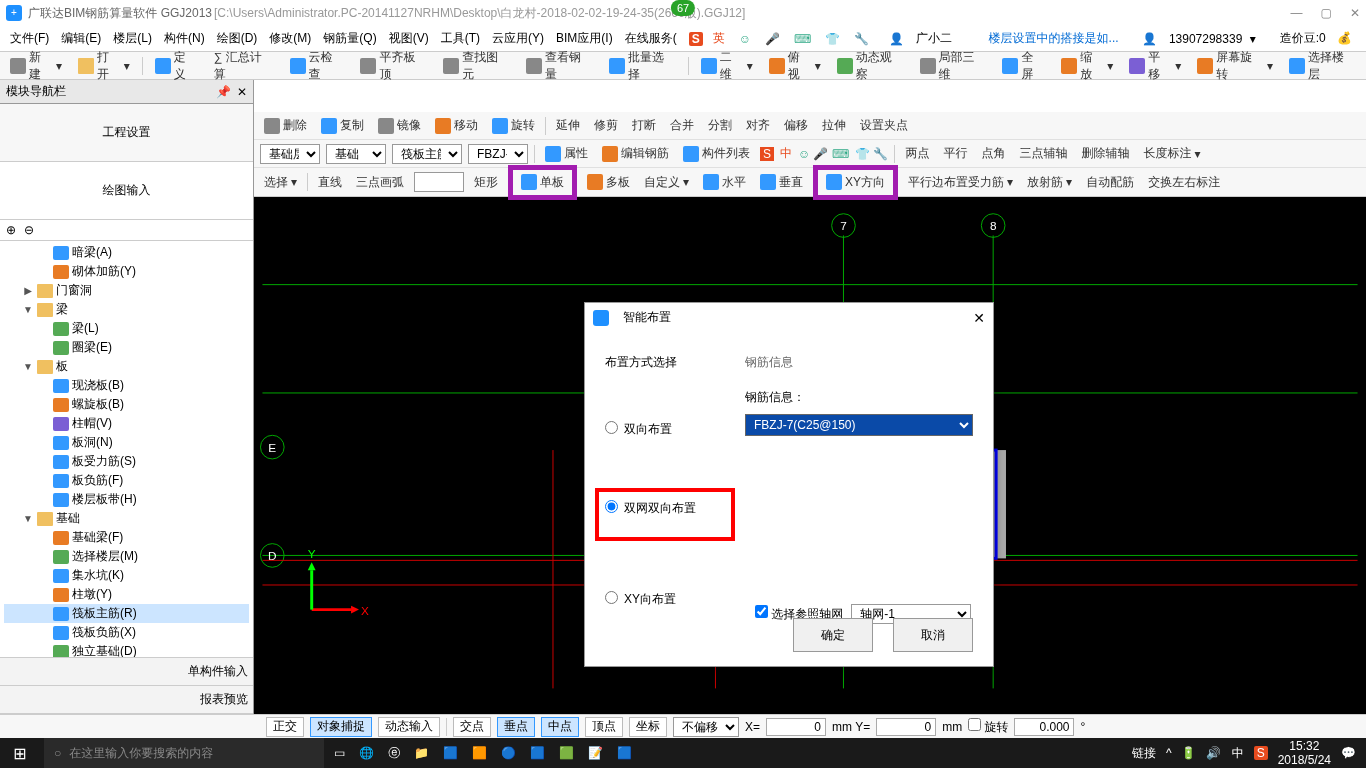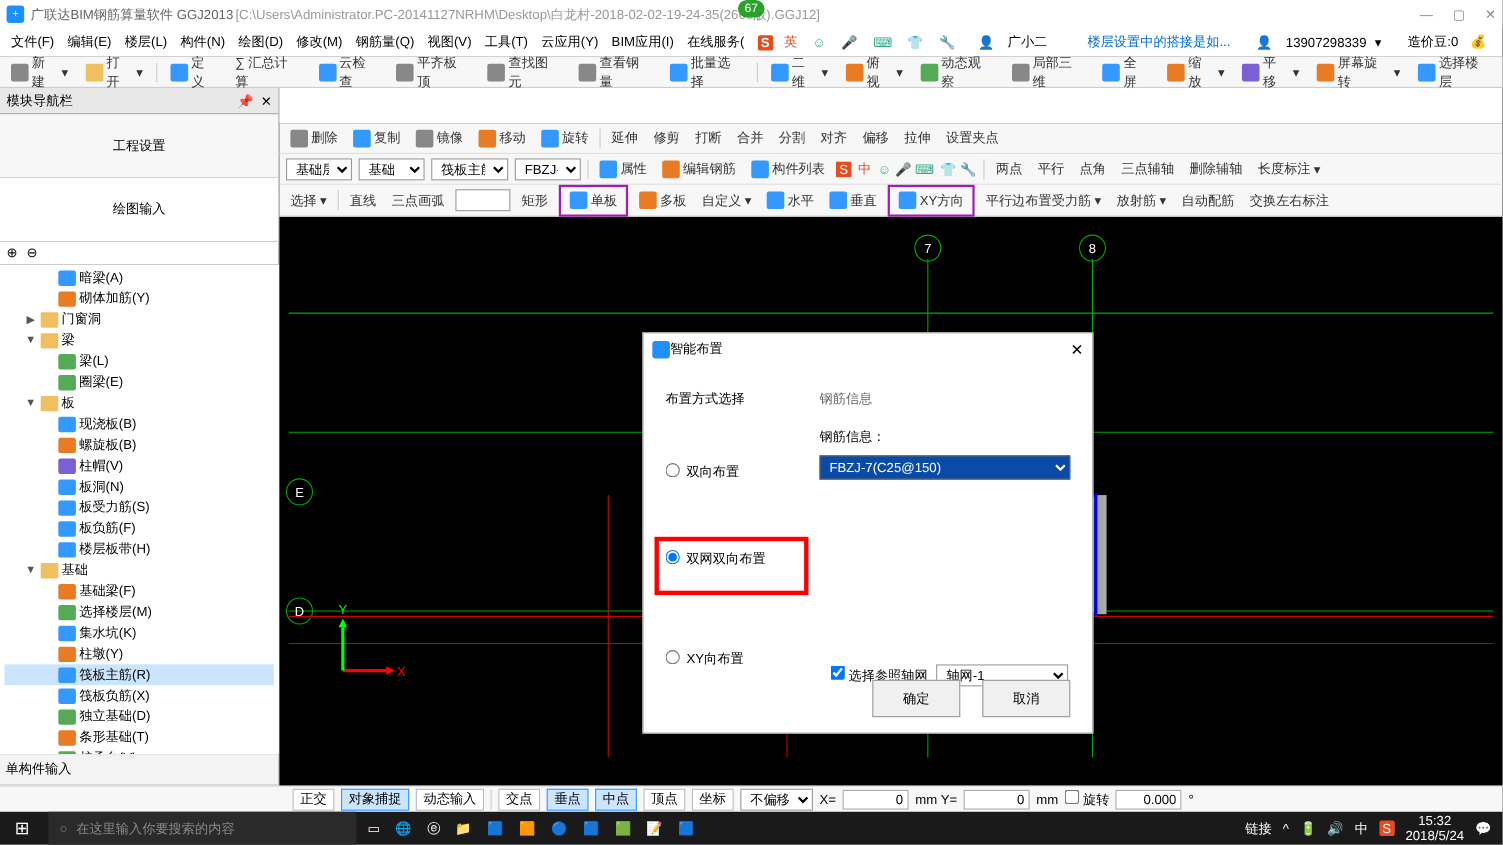--- a/index.html
+++ b/index.html
@@ -27,31 +27,31 @@
 .lp-tab.active { background: #fff; }
 .lp-mini { padding: 3px 6px; border-bottom: 1px solid #ccc; display: flex; gap: 8px; }
 .tree { flex: 1; overflow-y: auto; padding: 2px 4px; background: #fff; }
 .tree-item { display: flex; align-items: center; gap: 3px; padding: 1px 0; white-space: nowrap; }
 .tree-item .exp { width: 12px; text-align: center; color: #555; font-size: 10px; }
 .tree-item .ticon { width: 16px; height: 14px; display:inline-block; }
 .tree-item.lvl2 { padding-left: 18px; }
 .tree-item.lvl3 { padding-left: 34px; }
 .tree-item.sel { background: #cce5ff; }
 .lp-footer { border-top: 1px solid #ccc; }
-.lp-footer div { text-align: left; padding: 5px; border-bottom: 1px solid #ccc; background: #f3f3f3; }
+.lp-footer div { text-align: right; padding: 5px; border-bottom: 1px solid #ccc; background: #f3f3f3; }
 .canvas-area { flex: 1; position: relative; background: #000; margin-top: 32px; }
 .ctoolbar { position: absolute; top: 0; left: 0; right: 0; background: #f7f7f7; border-bottom: 1px solid #ccc; }
 .ctb-row { height: 28px; display: flex; align-items: center; gap: 6px; padding: 0 6px; border-bottom: 1px solid #e0e0e0; }
 .ctb-row:last-child { border-bottom: none; }
 .combo { border: 1px solid #999; background: #fff; padding: 1px 4px; height: 20px; }
-.hl-red { border: 2px solid #a21caf; padding: 2px 4px; }
+.hl-red { border: 5px solid #a21caf; padding: 2px 4px; }
 .cad { position: absolute; top: 84px; left: 0; right: 0; bottom: 0; }
 .cad svg { width: 100%; height: 100%; }
 .dialog { position: absolute; left: 330px; top: 190px; width: 410px; height: 365px; background: #fff; border: 1px solid #999; box-shadow: 2px 2px 8px rgba(0,0,0,0.3); z-index: 100; }
-.dlg-title { display: flex; align-items: center; padding: 6px 8px; gap: 0; }
+.dlg-title { display: flex; align-items: center; padding: 6px 8px; gap: 14px; }
 .dlg-close { margin-left: auto; font-size: 14px; cursor: pointer; }
 .dlg-body { padding: 10px 20px; display: flex; gap: 10px; }
 .dlg-left { width: 130px; display: flex; flex-direction: column; gap: 50px; padding-top: 12px; }
 .dlg-right { flex: 1; padding-top: 12px; }
 .radio-row { display: flex; align-items: flex-start; gap: 6px; }
 .radio-row input { margin: 0; }
 .hl-red-box { border: 4px solid #ff0000; padding: 8px 6px 20px 6px; margin-left: -10px; }
 .dlg-select { width: 100%; border: 1px solid #666; background: #0a4aa8; color: #fff; padding: 2px 4px; }
 .dlg-footer { position: absolute; bottom: 14px; right: 20px; display: flex; gap: 20px; }
 .dlg-btn { width: 80px; height: 34px; border: 1px solid #999; background: #f0f0f0; }
@@ -309,20 +309,21 @@
           <span>桩承台(V)</span>
         </div>
         <div class="tree-item lvl3">
           <span class="exp"></span>
           <span class="ticon icn-orange"></span>
           <span>承台梁(W)</span>
         </div>
       </div>
     <div class="lp-footer">
       <div>单构件输入</div>
+      <div>报表预览</div>
     </div>
   </div>
 
   <div class="canvas-area">
 
     <div class="ctoolbar">
 
       <div class="ctb-row">
         <div class="tbtn">
             <span class="icn icn-gray"></span>

